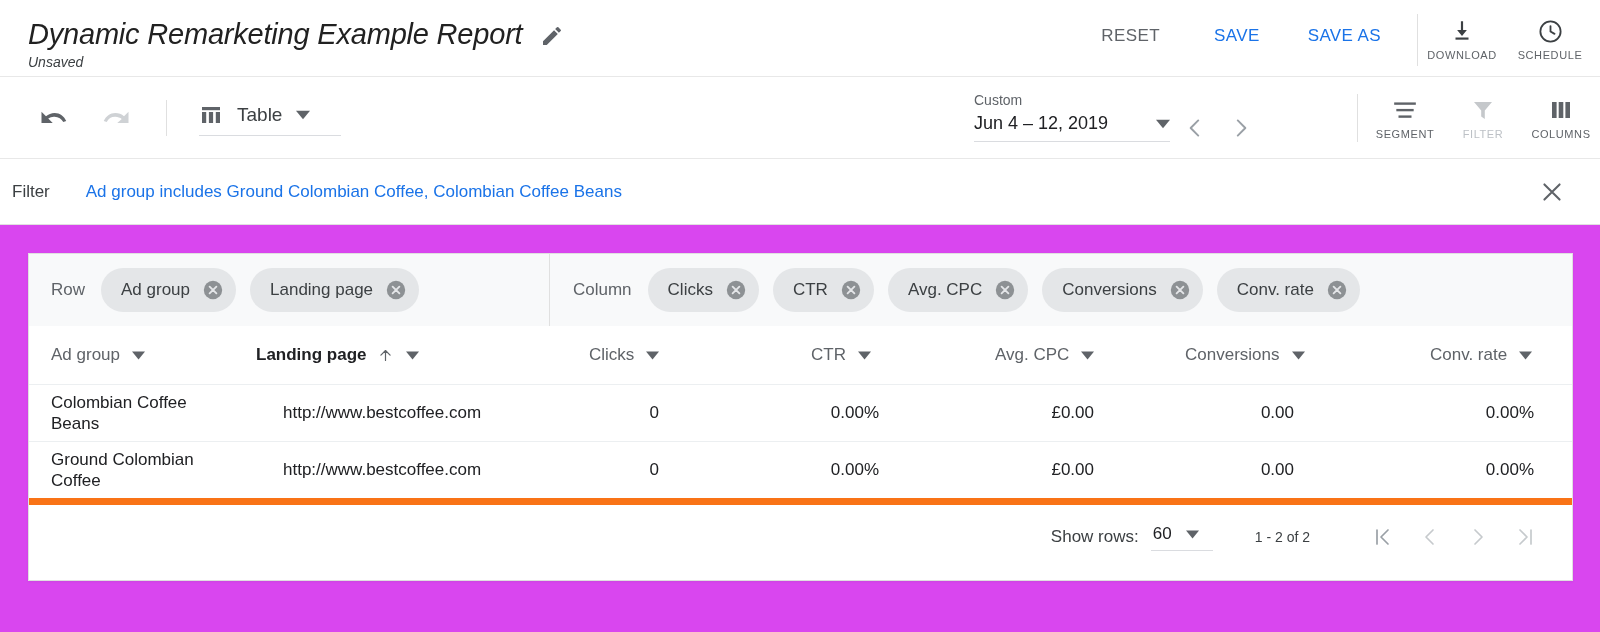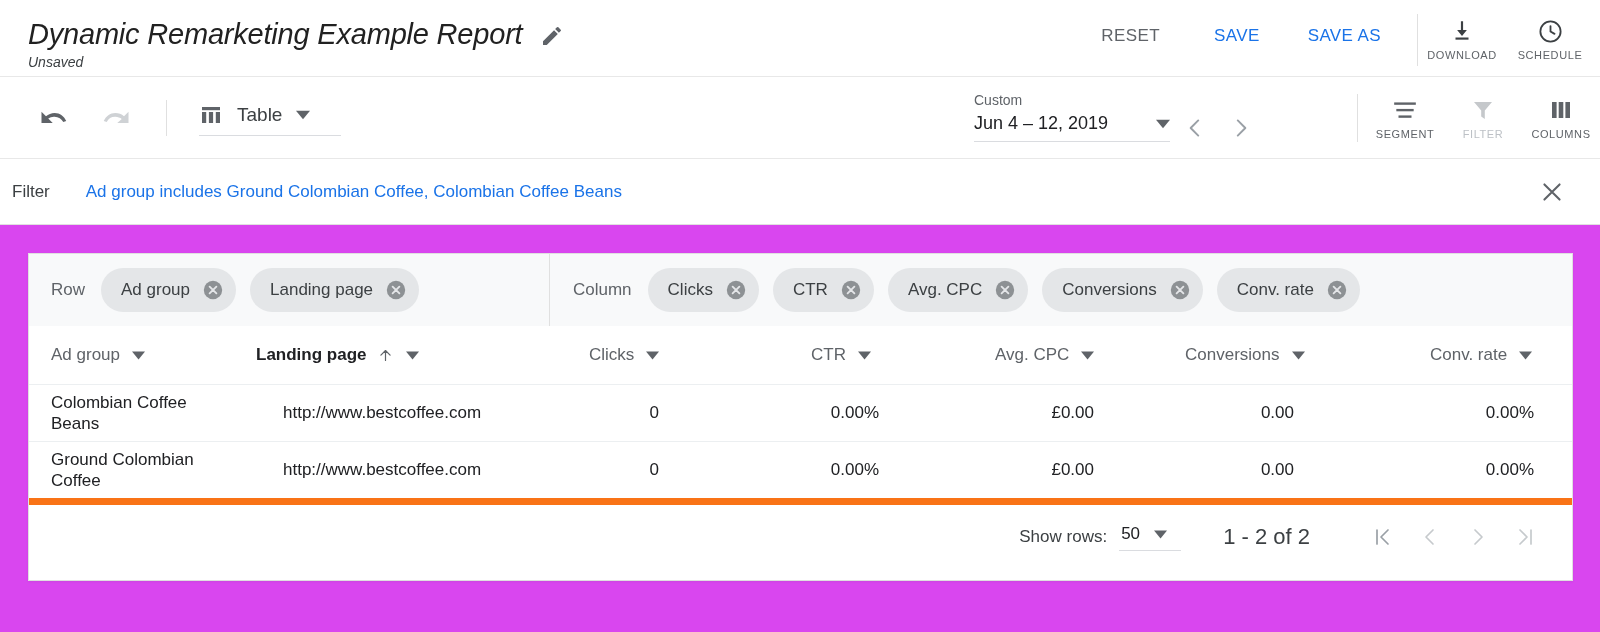--- a/index.html
+++ b/index.html
@@ -265,21 +265,21 @@
   .showrows-label { font-size:17px; color:#3c4043; margin-right: 12px; }
   .rows-select {
     display:flex; align-items:center;
     border-bottom:1px solid #dadce0;
     padding: 2px 4px 6px 2px;
     margin-right: 42px;
     cursor:pointer;
     min-width: 62px;
   }
   .rows-select .rv { font-size:17px; color:#202124; margin-right: 14px; }
-  .range-text { font-size:22px; color:#3c4043; margin-right: 48px; }
+  .range-text { font-size:14px; color:#3c4043; margin-right: 48px; }
   .pg-btn { width:48px; height:48px; display:flex; align-items:center; justify-content:center; cursor:pointer; }
 
   svg { display:block; }
 </style>
 </head>
 <body>
 
 <div class="page">
 
   <div class="titlebar">
@@ -574,21 +574,21 @@
         <div class="cell num n-clicks">0</div>
         <div class="cell num n-ctr">0.00%</div>
         <div class="cell num n-cpc">£0.00</div>
         <div class="cell num n-conv">0.00</div>
         <div class="cell num n-convrate">0.00%</div>
       </div>
 
       <div class="tfoot">
         <span class="showrows-label">Show rows:</span>
         <div class="rows-select">
-          <span class="rv">50</span>
+          <span class="rv">60</span>
           <span>
             <svg width="13" height="13" viewBox="0 0 10 6" fill="#5f6368">
                 <path d="M0 0h10L5 6z"></path>
               </svg>
           </span>
         </div>
         <span class="range-text">1 - 2 of 2</span>
         <div class="pg-btn">
           <svg width="24" height="24" viewBox="0 0 24 24" fill="none" stroke="#9aa0a6" stroke-width="1.7" stroke-linecap="round" stroke-linejoin="round">
             <path d="M7 5v14"></path>

